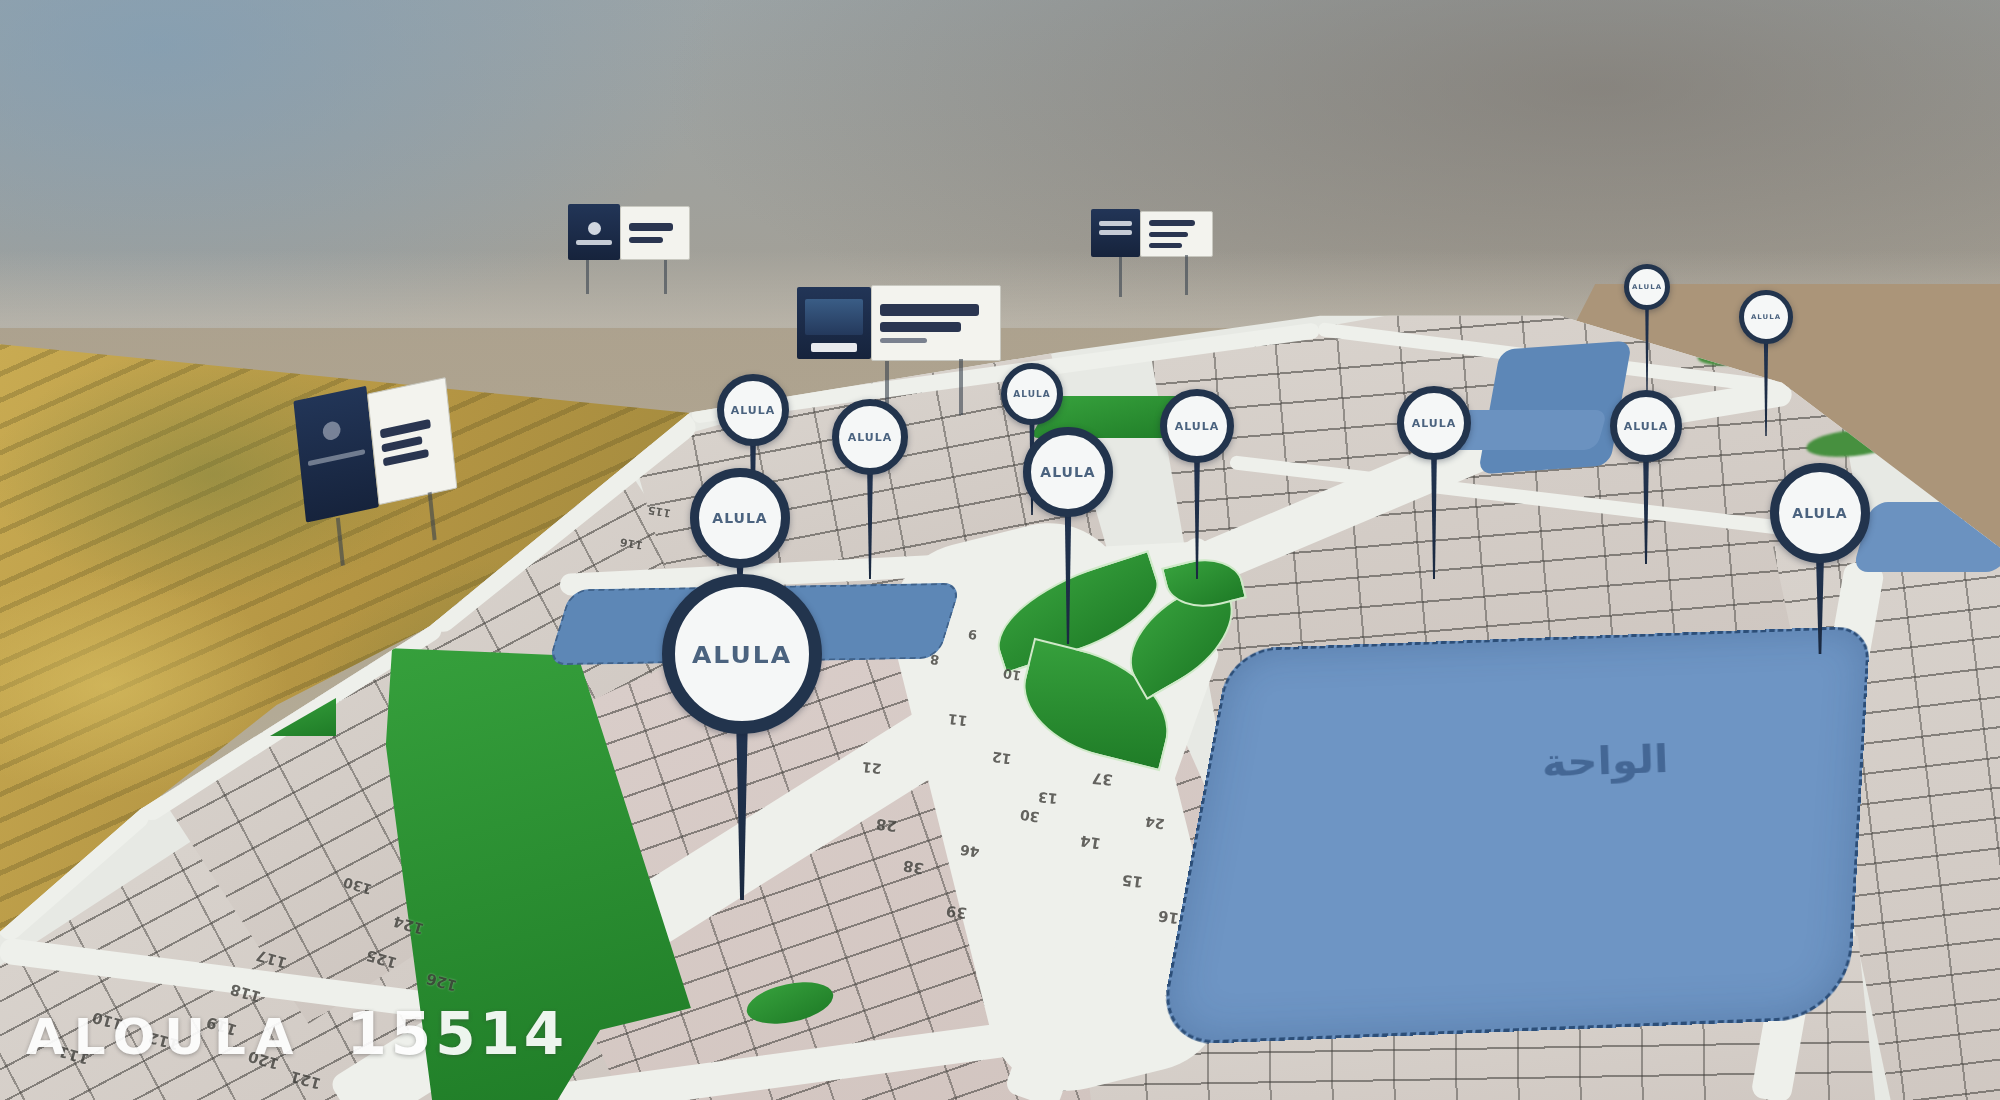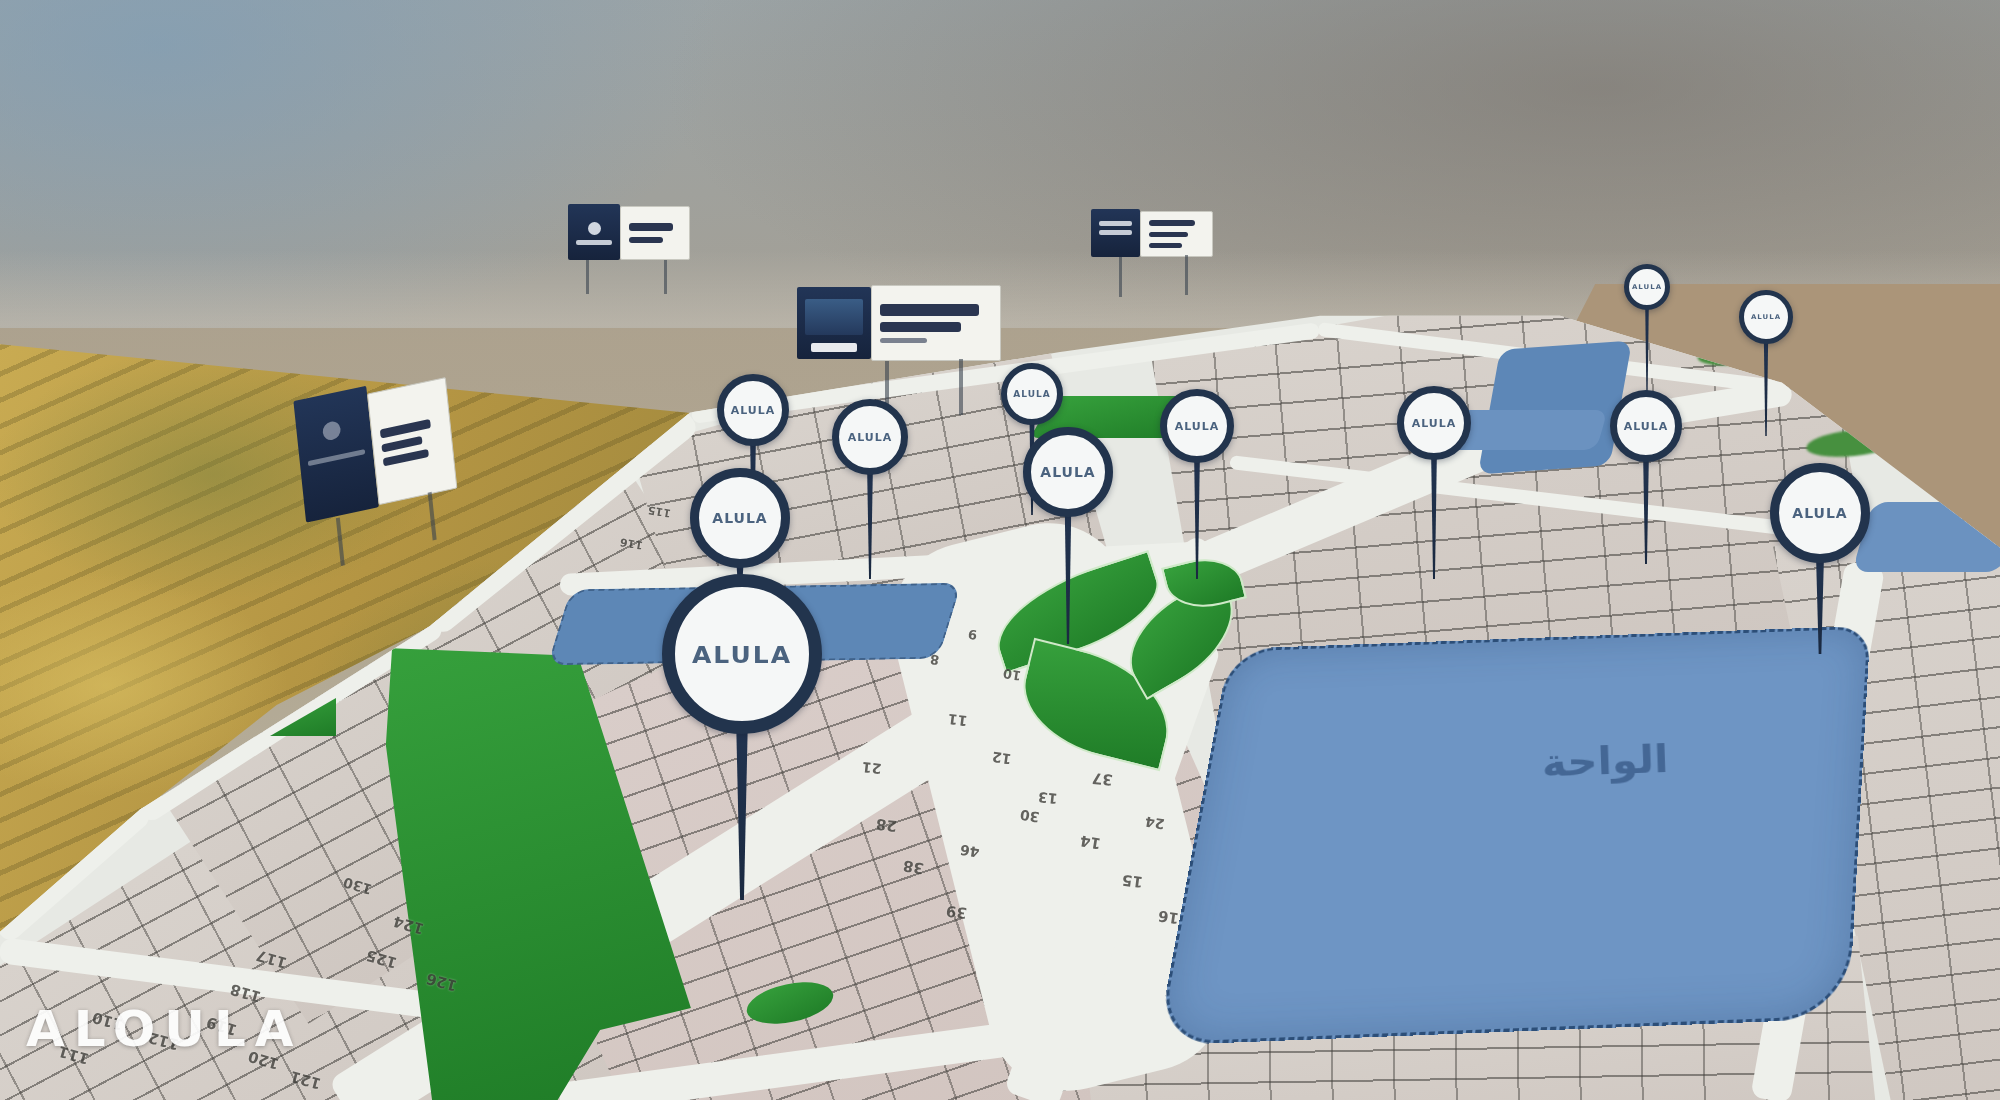--- a/index.html
+++ b/index.html
@@ -383,14 +383,15 @@
         <div class="tline" style="width:82%;height:9px;"></div>
         <div class="tline" style="width:66%;height:8px;"></div>
         <div class="tline" style="width:74%;height:8px;"></div>
       </div>
     <div class="leg leg1"></div>
       <div class="leg leg2"></div>
   </div>
 
   <div class="watermark">
     <span class="wm-brand">ALOULA</span>
+    <span class="wm-num">15514</span>
   </div>
 </div>
 
 </body></html>

